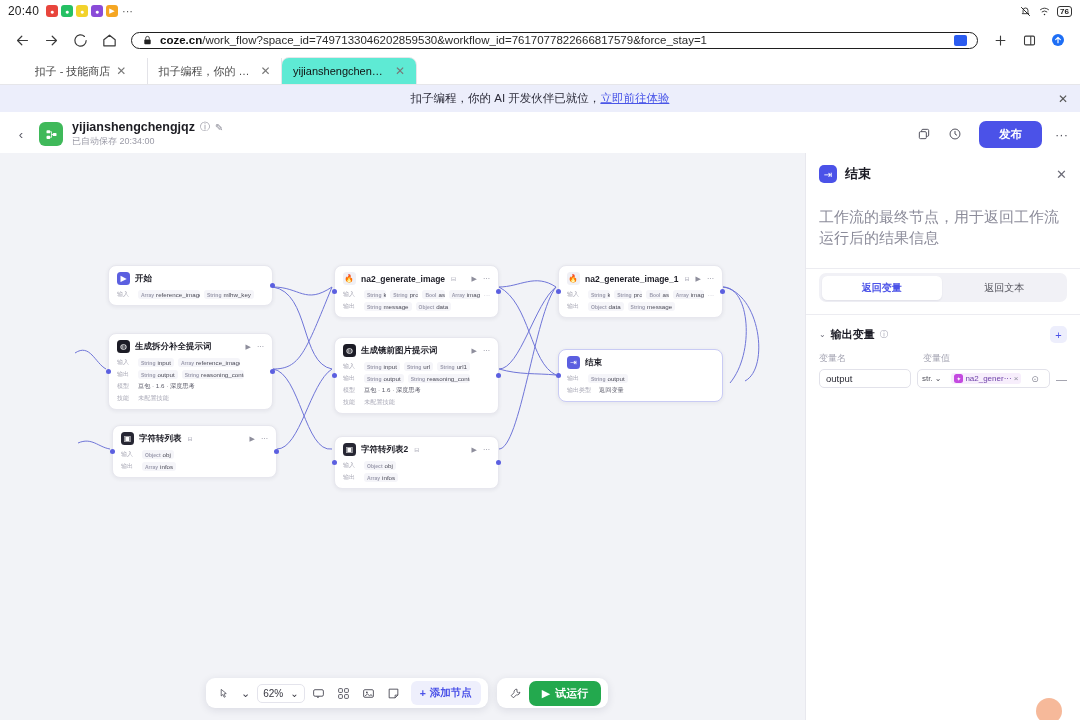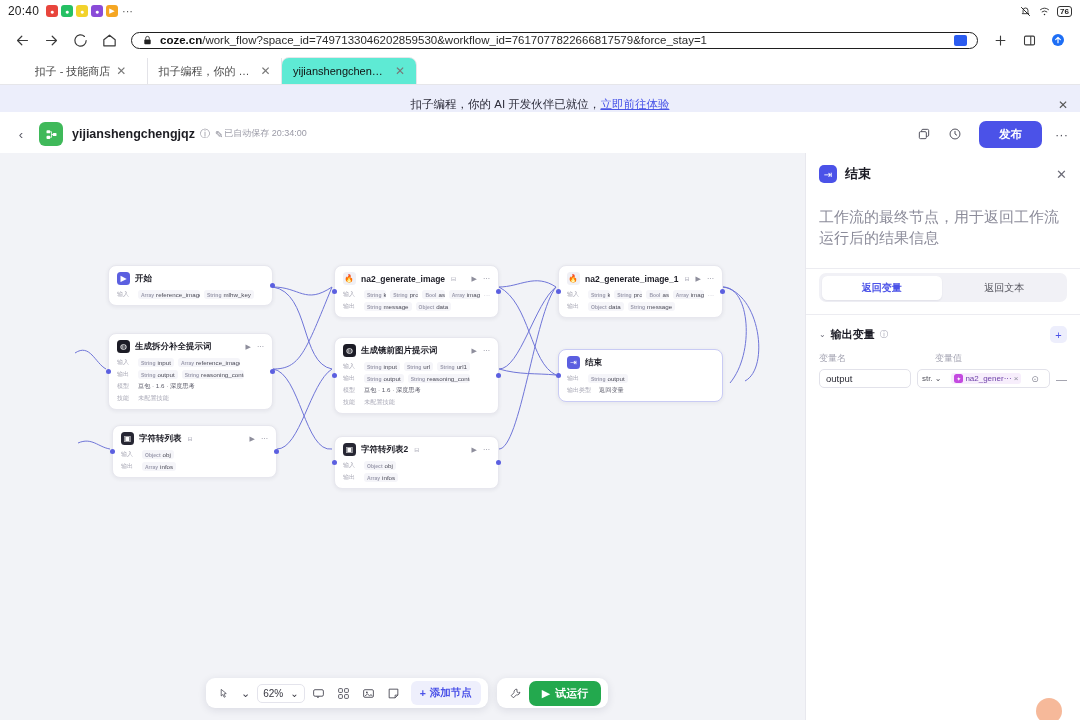--- a/index.html
+++ b/index.html
@@ -57,37 +57,37 @@
     gap: 6px; font-size: 11px; color: #4a4a4a; position: relative;
     border-right: 1px solid #e3e3e8;
   }
   .tab.active { background: #5eead4; color: #111; border-radius: 7px 7px 0 0; border-right: none;
                 box-shadow: 0 -1px 0 #e6e6ea, 1px 0 0 #e6e6ea, -1px 0 0 #e6e6ea; }
   .tab-label { max-width: 96px; overflow: hidden; text-overflow: ellipsis; white-space: nowrap; }
   .tab-close { font-size: 12px; color: #777; }
 
   
   .promo {
-    height: 27px; background: #eceefb; display: flex; align-items: flex-end; justify-content: center;
+    height: 27px; background: #eceefb; display: flex; align-items: center; justify-content: center;
     font-size: 11.5px; color: #2c2c3a; position: relative;
   }
   .promo a { color: #4a56e8; text-decoration: underline; }
   .promo-close { position: absolute; right: 12px; color: #555; font-size: 12px; }
 
   
   .pagehead {
     height: 45px; background: #fff; display: flex; align-items: center; padding: 0 12px;
     border-bottom: 1px solid #ebebef; gap: 9px;
   }
   .back-chev { width: 18px; color: #5a5a66; font-size: 13px; text-align: center; }
   .wf-logo {
     width: 24px; height: 24px; border-radius: 6px; background: #3fb95a;
     display: flex; align-items: center; justify-content: center;
   }
-  .wf-meta { display: flex; flex-direction: row; gap: 1px; justify-content: center; }
+  .wf-meta { display: flex; flex-direction: column; gap: 1px; justify-content: center; }
   .wf-title-row { display: flex; align-items: center; gap: 5px; }
   .wf-title { font-size: 12.5px; font-weight: 700; color: #1c1c22; }
   .wf-ic { color: #8b8b97; font-size: 10px; }
   .wf-sub { font-size: 9px; color: #9a9aa6; }
   .head-right { margin-left: auto; display: flex; align-items: center; gap: 13px; }
   .head-icon { color: #50505c; font-size: 13px; width: 18px; text-align: center; }
   .publish-btn {
     background: #4b52e8; color: #fff; font-size: 11.5px; font-weight: 700;
     border-radius: 7px; padding: 6px 20px;
   }
@@ -162,21 +162,21 @@
   .panel-divider { height: 1px; background: #ececf1; margin: 12px 0 0 0; }
   .section { padding: 11px 13px 0 13px; }
   .section-head { display: flex; align-items: center; gap: 5px; }
   .chev { font-size: 8px; color: #6c6c7a; }
   .section-title { font-size: 11px; font-weight: 700; color: #1d1d27; }
   .info-ic { font-size: 8.5px; color: #a3a3b2; }
   .add-sq {
     margin-left: auto; width: 17px; height: 17px; border-radius: 5px; background: #edeefc;
     color: #4b52e8; display: flex; align-items: center; justify-content: center; font-size: 11px;
   }
-  .cols { display: flex; gap: 24px; margin-top: 9px; font-size: 9px; color: #a5a5b3; }
+  .cols { display: flex; gap: 12px; margin-top: 9px; font-size: 9px; color: #a5a5b3; }
   .col-a { width: 92px; }
   .varrow { display: flex; align-items: center; gap: 6px; margin-top: 4px; }
   .vinput {
     width: 92px; height: 19px; border: 1px solid #e2e2ea; border-radius: 5px;
     font-size: 9.5px; color: #2c2c36; display: flex; align-items: center; padding: 0 6px;
     background: #fff;
   }
   .vvalue {
     flex: 1; height: 19px; border: 1px solid #e2e2ea; border-radius: 5px; display: flex;
     align-items: center; gap: 10px; padding: 0 4px; background: #fff;

